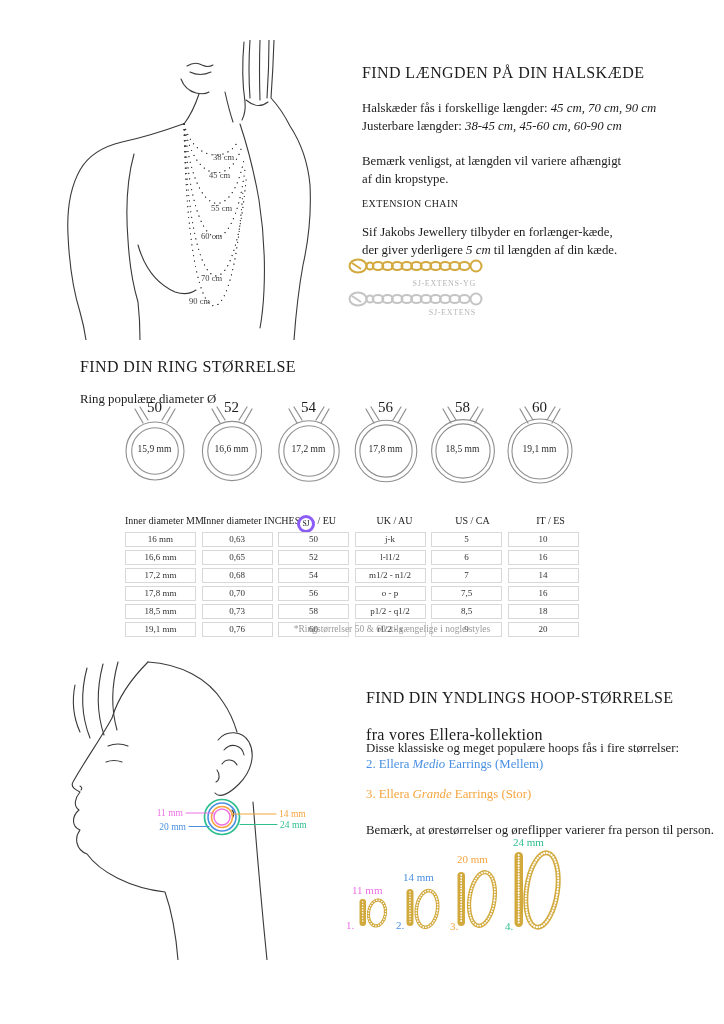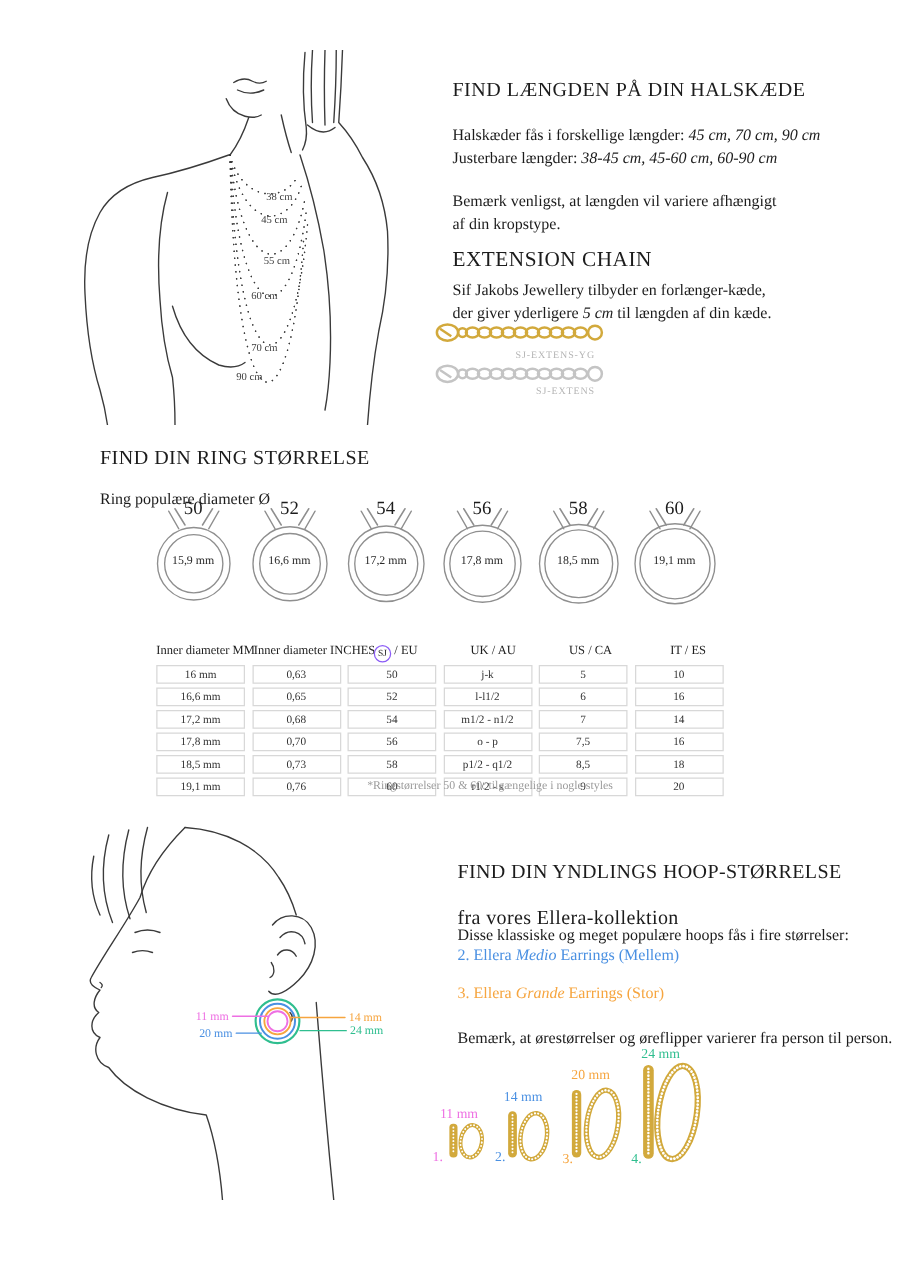--- a/index.html
+++ b/index.html
@@ -1,21 +1,21 @@
 <!DOCTYPE html>
 <html><head>
 <meta charset="utf-8">
 <style>
   html,body{margin:0;padding:0;background:#fff;}
   .page{position:relative;width:724px;height:1024px;background:#fff;overflow:hidden;
         font-family:"Liberation Serif",serif;color:#1c1c1c;}
   .abs{position:absolute;}
   h1,h2,p{margin:14px;padding:0;font-weight:normal;}
   .title{font-size:16px;letter-spacing:.4px;}
-  .subtitle-sm{font-size:17px;letter-spacing:.4px;}
+  .subtitle-sm{font-size:10px;letter-spacing:.4px;}
   .body-line{font-size:12.8px;line-height:18px;white-space:nowrap;}
   .it{font-style:italic;}
   
   .lineart path,.lineart circle,.lineart ellipse{fill:none;stroke:#3a3a3a;stroke-width:1.1;
         stroke-linecap:round;stroke-linejoin:round;}
   .strand-o{fill:none;stroke:#8a7430;stroke-width:5;stroke-dasharray:.1 5.4;stroke-linecap:round;}
   .strand-i{fill:none;stroke:#d6b852;stroke-width:3;stroke-dasharray:.1 5.4;stroke-linecap:round;}
   .cm-label{font-size:8.5px;fill:#3f3f3f;font-family:"Liberation Serif",serif;}
   
   .chain-gold{stroke:#d2a93c;}
@@ -27,21 +27,21 @@
   .ring-fig{position:relative;width:77px;height:96px;}
   .ring-size{position:absolute;top:2px;left:0;width:100%;text-align:center;font-size:15px;}
   .ring-svg{position:absolute;top:9px;left:5px;}
   .ring-svg circle{fill:none;stroke:#8f8f8f;stroke-width:1.1;}
   .ring-svg path{fill:none;stroke:#8f8f8f;stroke-width:1.2;stroke-linecap:round;}
   .ring-diam{position:absolute;top:47px;left:0;width:100%;text-align:center;font-size:9.5px;color:#2a2a2a;}
   
   .tbl{width:458px;}
   .tbl-head{display:grid;grid-template-columns:repeat(6,71px);column-gap:7px;}
   .th{font-size:10px;text-align:center;height:15px;line-height:15px;white-space:nowrap;}
-  .sj-circle{display:inline-block;width:12px;height:12px;line-height:12px;border:1px solid #8b5cf6;
+  .sj-circle{display:inline-block;width:12px;height:12px;line-height:12px;border:3px solid #8b5cf6;
         border-radius:50%;font-size:7.5px;text-align:center;vertical-align:-2px;}
   .tbl-body{display:grid;grid-template-columns:repeat(6,71px);column-gap:5.5px;row-gap:3px;margin-top:4px;}
   .td{border:1px solid #d8d8d8;height:13px;line-height:13px;font-size:9px;text-align:center;color:#333;}
   .footnote{font-size:9.5px;color:#9a9a9a;text-align:center;width:458px;padding-left:38px;}
   
   .hoop-title{font-size:16px;letter-spacing:.3px;line-height:23px;}
   .hoop-item{font-size:12.8px;line-height:16px;white-space:nowrap;}
   .c-pink{color:#ee6fe3;} .c-blue{color:#4a90e2;} .c-orange{color:#f6a53f;} .c-green{color:#2fbe8f;}
   .t-pink{fill:#ee6fe3;} .t-blue{fill:#4a90e2;} .t-orange{fill:#f6a53f;} .t-green{fill:#2fbe8f;}
   .mm-line{stroke-width:.9;fill:none;}

